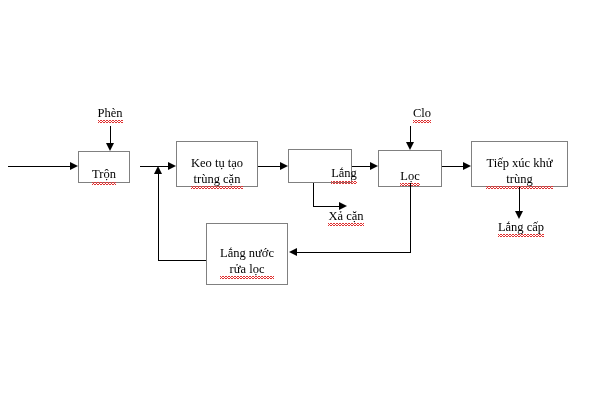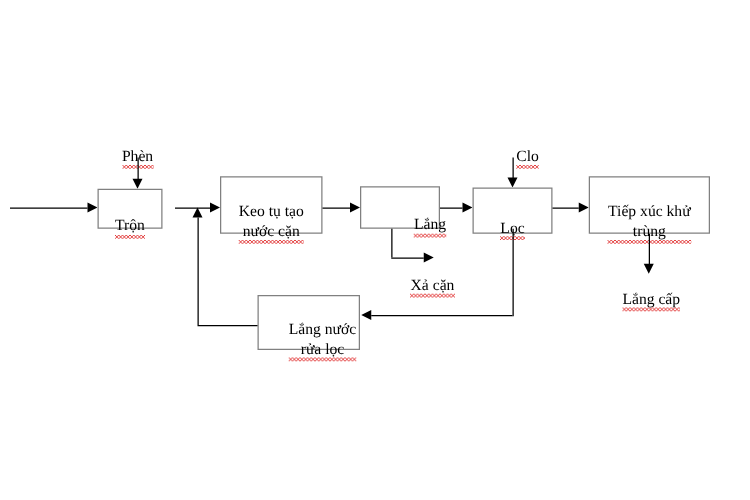--- a/index.html
+++ b/index.html
@@ -42,21 +42,20 @@
     line-height: 1.2;
     color: #000000;
     white-space: nowrap;
     text-align: center;
   }
 
   
   .sq {
     position: relative;
     display: inline-block;
-    margin-top: 12px;
   }
   .sq::after {
     content: "";
     position: absolute;
     left: 0;
     right: 0;
     bottom: -2px;
     height: 3px;
     background-image:
       linear-gradient(45deg, transparent 45%, #e03030 45%, #e03030 55%, transparent 55%),
@@ -129,21 +128,21 @@
 
   <div class="hline" style="left:140px; top:166px; width:28px;"></div>
   <div class="arr-r" style="left:168px; top:161.5px;"></div>
 
   <div class="vline" style="left:158px; top:174px; height:86px;"></div>
   <div class="arr-u" style="left:153.5px; top:166px;"></div>
 
   <div class="box" style="left:176px; top:141px; width:82px; height:46px;">
     <div class="label">
       <span class="sq">Keo tụ tạo
-nước cặn</span>
+trùng cặn</span>
     </div>
   </div>
 
   <div class="hline" style="left:258px; top:166px; width:22px;"></div>
   <div class="arr-r" style="left:280px; top:161.5px;"></div>
 
   <div class="box" style="left:288px; top:149px; width:64px; height:34px;padding-left:48px;">
     <div class="label">
       <span class="sq">Lắng</span>
     </div>
@@ -185,21 +184,21 @@
 
   <div class="vline" style="left:519px; top:187px; height:25px;"></div>
   <div class="arr-d" style="left:514.5px; top:211px;"></div>
   <div class="tag" style="left:486px; top:220px; width:70px;">
     <span class="sq">Lắng cấp</span>
   </div>
 
   <div class="hline" style="left:297px; top:252px; width:113px;"></div>
   <div class="arr-l" style="left:289px; top:247.5px;"></div>
 
-  <div class="box" style="left:206px; top:236px; width:82px; height:44px;justify-content:flex-end;">
+  <div class="box" style="left:206px; top:223px; width:82px; height:62px;">
     <div class="label">
       <span class="sq">Lắng nước
 rửa lọc</span>
     </div>
   </div>
 
   <div class="hline" style="left:158px; top:260px; width:48px;"></div>
 
 </div>
 

